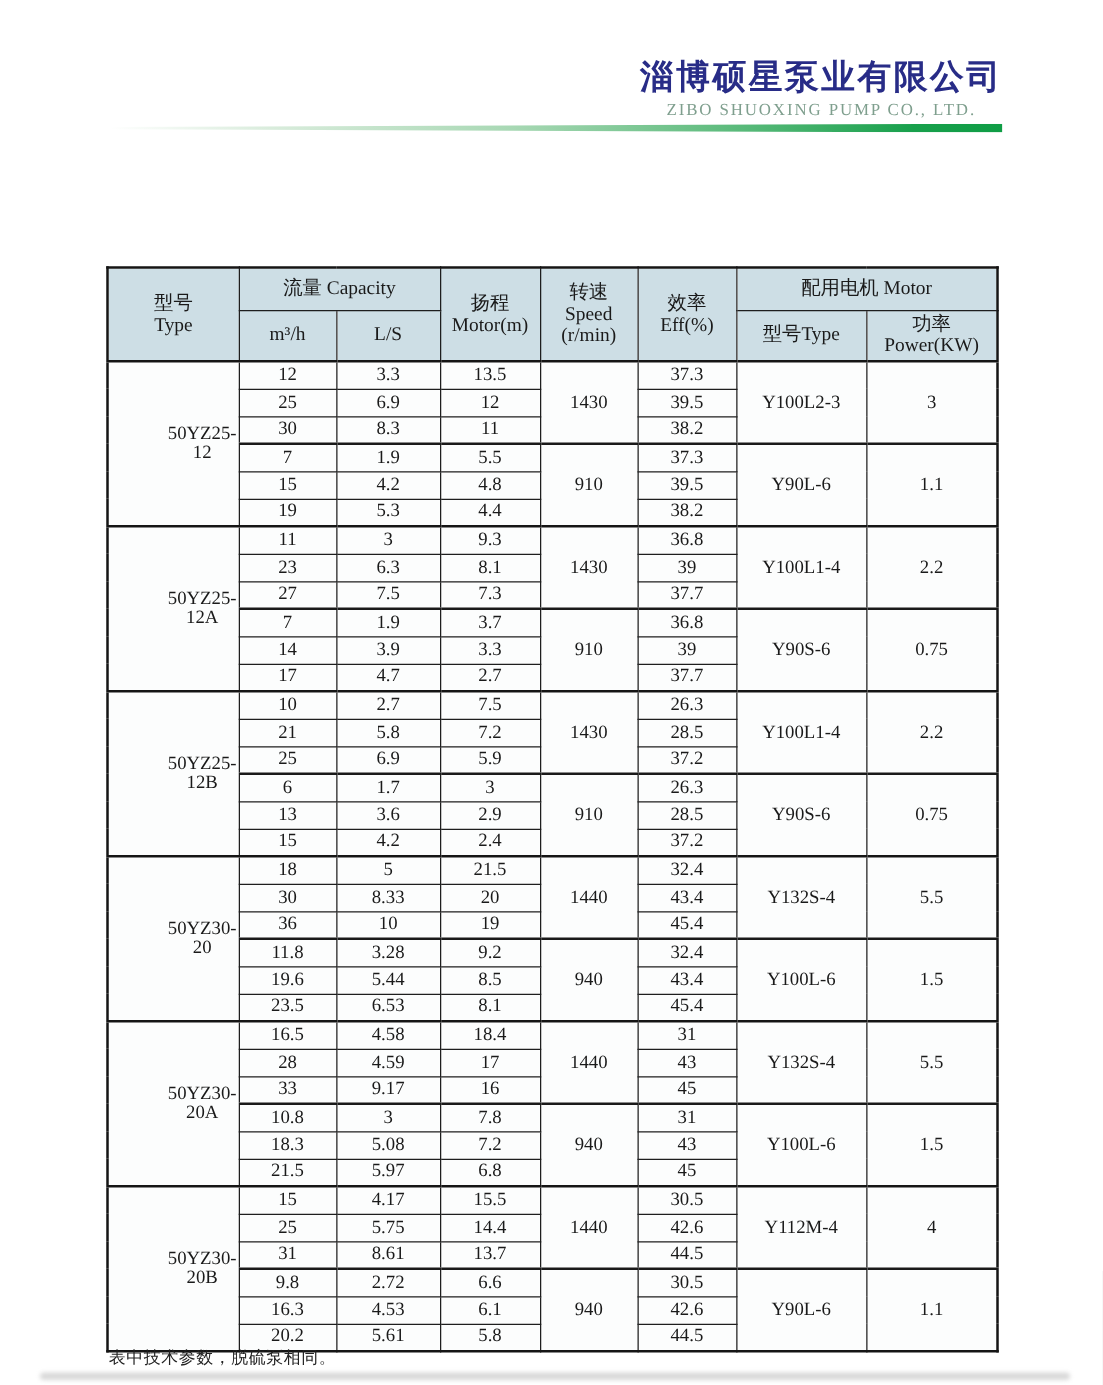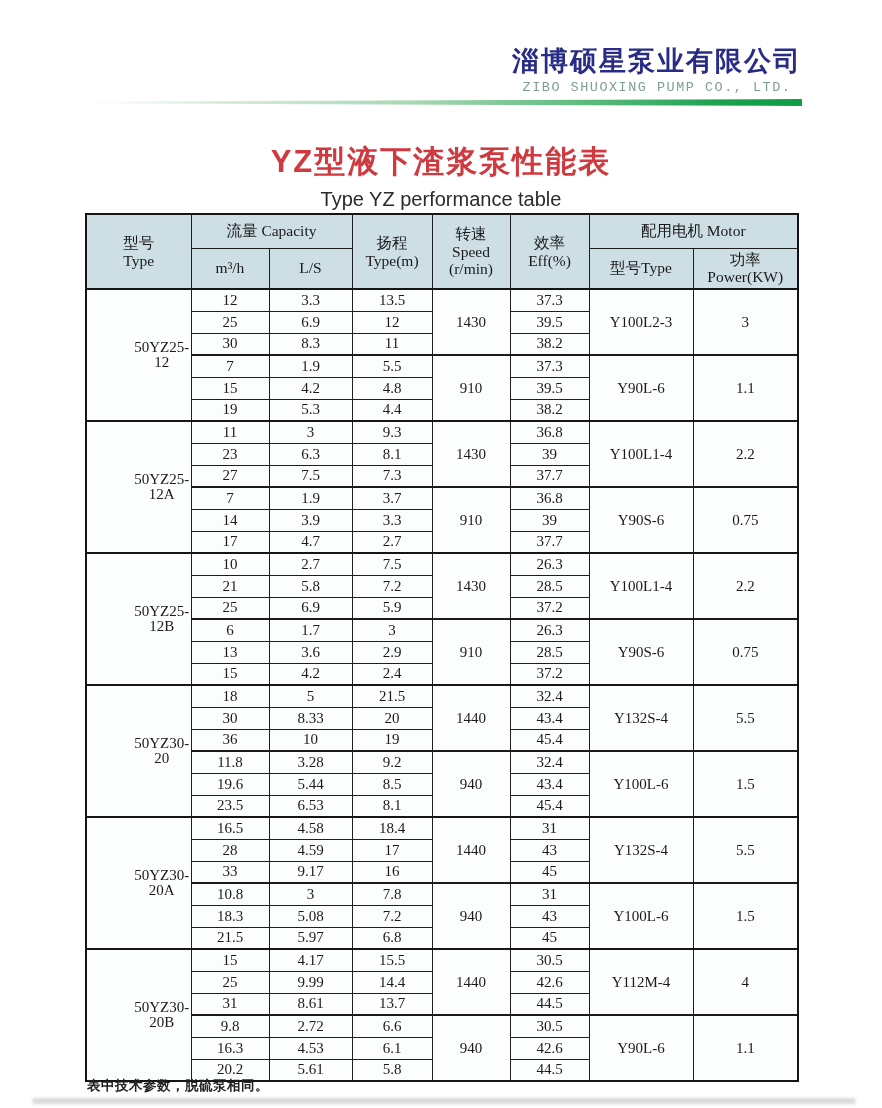--- a/index.html
+++ b/index.html
@@ -5,21 +5,21 @@
   :root{
     --navy:#282c87; --en-green:#7f9f8e; --red:#cf3a40;
     --line-green:#0f9d45; --hdr-bg:#cddee5; --grid:#1e1e1e; --cell-bg:#fcfdfd;
   }
   *{margin:0;padding:0;box-sizing:border-box;}
   body{background:#e9e9e9;font-family:"Liberation Sans",sans-serif;}
   .page{position:relative;width:882px;height:1108px;background:#ffffff;margin:0 auto;overflow:hidden;}
 
   .company{position:absolute;top:44px;right:80px;text-align:center;}
   .company-cn{font-size:27px;font-weight:bold;color:var(--navy);letter-spacing:2px;line-height:1.3;}
-  .company-en{font-size:13.5px;color:var(--en-green);letter-spacing:1.5px;font-family:Liberation Mono, monospace;margin-top:1px;}
+  .company-en{font-size:13.5px;color:var(--en-green);letter-spacing:1.5px;font-family:Liberation Serif, serif;margin-top:1px;}
 
   .green-rule{position:absolute;left:88px;right:80px;top:99px;height:7px;
     background:linear-gradient(to right, rgba(235,245,238,0) 0%, #d9ecdc 18%, #a8d8b4 45%, #55b877 72%, #18a04c 90%, var(--line-green) 100%);
     clip-path:polygon(0 36%,100% 0,100% 100%,0 64%);}
 
   .titles{position:absolute;top:141px;left:0;width:100%;text-align:center;}
   .title-cn{font-size:31px;font-weight:bold;color:var(--red);letter-spacing:2px;}
   .title-en{font-size:20px;color:#2b2b2b;margin-top:5px;}
 
   table.perf{position:absolute;left:85px;top:213px;width:712px;border-collapse:collapse;table-layout:fixed;}
@@ -27,39 +27,35 @@
   table.perf{border:2.5px solid #151515;font-family:Liberation Serif, serif;}
   table.perf thead th{background:var(--hdr-bg);font-weight:normal;font-size:15.5px;line-height:1.15;padding:2px 0;}
   table.perf thead tr.hr1 th{height:34px;}
   table.perf thead tr.hr2 th{height:36px;}
   table.perf tbody td{background:var(--cell-bg);font-size:15px;height:22px;line-height:1;padding:0;}
   table.perf tbody td.type-cell{font-size:15px;letter-spacing:0;padding-left:46px;}
   table.perf tbody tr.sec-start td{border-top:2.5px solid #151515;}
   table.perf tbody tr.grp-start td{border-top:2px solid #1a1a1a;}
   .hdr-stack span{display:block;}
 
-  .footer-note{position:absolute;left:87px;top:1077px;font-size:13.5px;color:#222;letter-spacing:0.5px;font-weight:bold;}
+  .footer-note{position:absolute;left:87px;top:1077px;font-size:13.5px;color:#222;letter-spacing:0.5px;}
   .bottom-strip{position:absolute;left:32px;right:26px;top:1098px;height:6px;background:#d9d9d9;border-radius:3px;filter:blur(1.5px);}
 </style>
 </head>
 <body>
 
 <div class="page">
 
   <div class="company">
     <div class="company-cn">淄博硕星泵业有限公司</div>
     <div class="company-en">ZIBO SHUOXING PUMP CO., LTD.</div>
   </div>
 
   <div class="green-rule"></div>
 
-  <div class="titles">
-    <div class="title-cn">YZ型液下渣浆泵性能表</div>
-    <div class="title-en">Type YZ performance table</div>
-  </div>
 
   <table class="perf">
     <colgroup>
       <col style="width:105px">
         <col style="width:78px">
         <col style="width:83px">
         <col style="width:80px">
       <col style="width:78px">
         <col style="width:79px">
         <col style="width:104px">
@@ -67,21 +63,21 @@
     </colgroup>
     <thead>
       <tr class="hr1">
         <th rowspan="2" class="hdr-stack">
           <span>型号</span>
           <span>Type</span>
         </th>
         <th colspan="2">流量 Capacity</th>
         <th rowspan="2" class="hdr-stack">
           <span>扬程</span>
-          <span>Type(m)</span>
+          <span>Motor(m)</span>
         </th>
         <th rowspan="2" class="hdr-stack">
           <span>转速</span>
           <span>Speed</span>
           <span>(r/min)</span>
         </th>
         <th rowspan="2" class="hdr-stack">
           <span>效率</span>
           <span>Eff(%)</span>
         </th>
@@ -315,21 +311,21 @@
           <td>15</td>
           <td>4.17</td>
           <td>15.5</td>
           <td rowspan="3">1440</td>
           <td>30.5</td>
           <td rowspan="3">Y112M-4</td>
           <td rowspan="3">4</td>
         </tr>
         <tr>
           <td>25</td>
-          <td>9.99</td>
+          <td>5.75</td>
           <td>14.4</td>
           <td>42.6</td>
         </tr>
         <tr>
           <td>31</td>
           <td>8.61</td>
           <td>13.7</td>
           <td>44.5</td>
         </tr>
         <tr class="grp-start">

